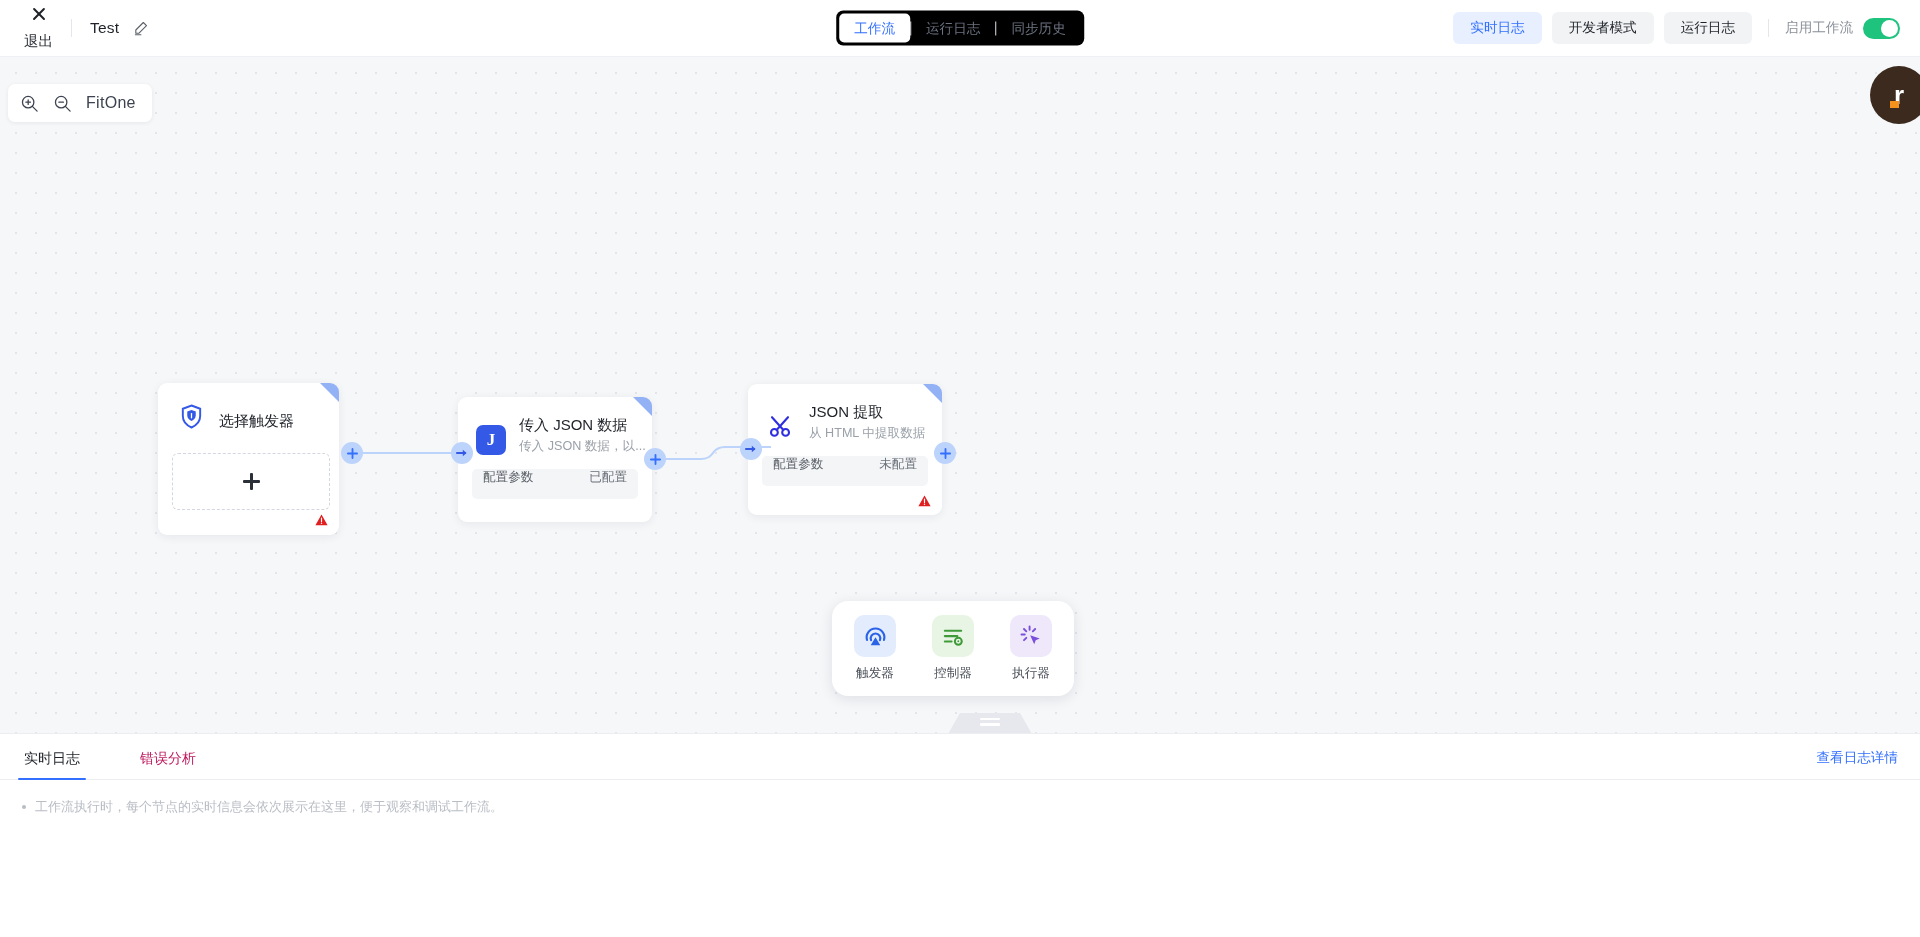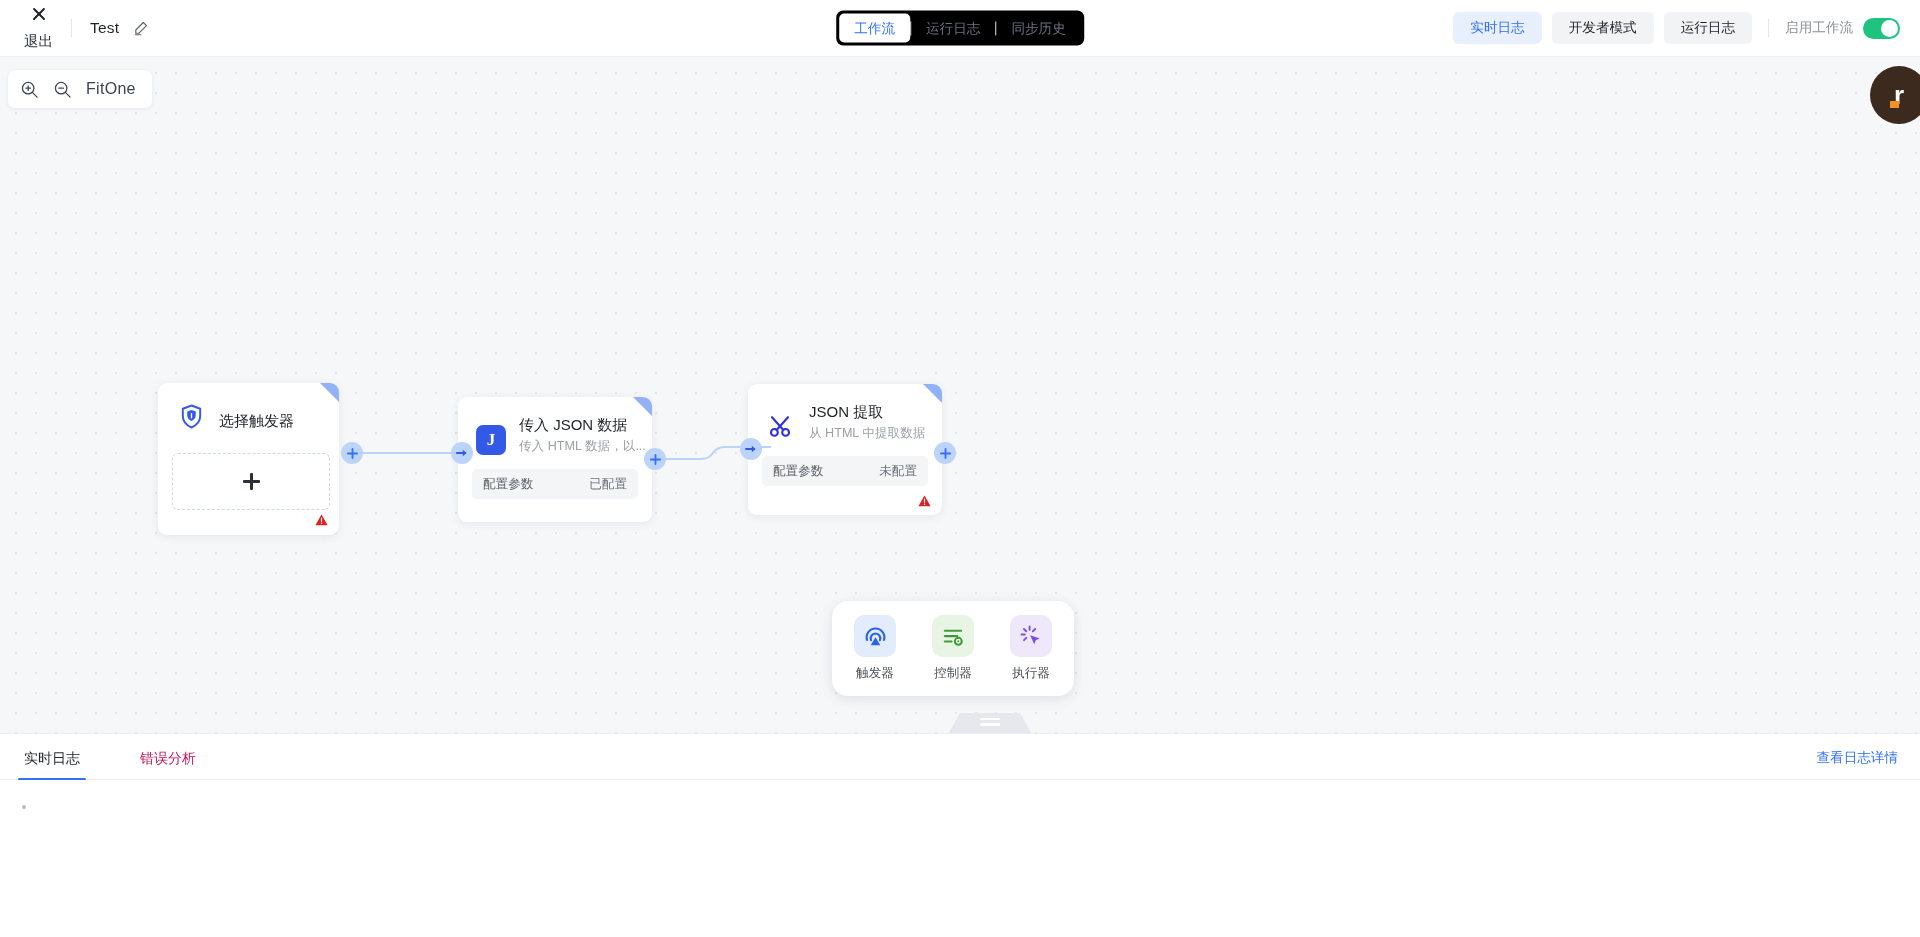--- a/index.html
+++ b/index.html
@@ -64,21 +64,21 @@
   
   .canvas{
     position:absolute; left:0; top:57px; width:1920px; height:676px;
     background:#f6f7f9;
     background-image:radial-gradient(#e3e5ea 1.15px, transparent 1.2px);
     background-size:20px 20px; background-position:6px 6px;
     overflow:hidden;
   }
 
   .zoombar{
-    position:absolute; left:8px; top:13px; height:38px;
+    position:absolute; left:8px; top:27px; height:38px;
     background:#fff; border-radius:7px; display:flex; align-items:center;
     padding:0 16px 0 12px; gap:14px; box-shadow:0 1px 4px rgba(16,24,40,.07);
     z-index:12;
   }
   .zoombar svg{ display:block; cursor:pointer; }
   .fitlabel{ font-size:16px; color:#3d4季; color:#3d4350; letter-spacing:.3px; }
 
   .avatar{
     position:absolute; right:-8px; top:9px; width:58px; height:58px;
     border-radius:50%; background:#3b2a1d; color:#fff;
@@ -102,21 +102,21 @@
   .node-head{ display:flex; align-items:flex-end; padding:18px 16px 0 18px; gap:13px; }
   .node-ico{ width:30px; height:30px; flex:none; display:flex; align-items:center; justify-content:center; }
   .node-ico.sq{ border-radius:7px; background:#3359e6; color:#fff;
     font-size:17px; font-weight:700; font-family:"Liberation Serif",serif; }
   .node-title{ font-size:15px; color:#1f2329; line-height:20px; }
   .node-sub{ font-size:12.6px; color:#9aa0a8; line-height:18px; margin-top:2px;
     white-space:nowrap; overflow:hidden; text-overflow:ellipsis; max-width:150px; }
   .node-body{ padding:14px 14px 16px 14px; }
   .param-row{
     background:#f4f5f7; border-radius:5px; height:30px;
-    display:flex; align-items:center; justify-content:space-between;
+    display:flex; justify-content:space-between;
     padding:0 11px; font-size:12.6px; color:#5b6168;
   }
   .param-val{ color:#6b717a; }
   .dash-box{
     margin:0 auto; width:158px; height:57px; border:1.4px dashed #d3d7de;
     border-radius:6px; display:flex; align-items:center; justify-content:center;
     cursor:pointer;
   }
   .plus-glyph{ position:relative; width:17px; height:17px; }
   .plus-glyph:before,.plus-glyph:after{
@@ -267,21 +267,21 @@
       <circle cx="7" cy="10.1" r=".78" fill="#fff"></circle>
     </svg>
   </div>
 
   <div class="node" style="left:458px; top:340px; width:194px; height:125px;">
     <span class="fold"></span>
     <div class="node-head">
       <span class="node-ico sq">J</span>
       <span>
         <div class="node-title">传入 JSON 数据</div>
-        <div class="node-sub">传入 HTML 数据，以...</div>
+        <div class="node-sub">传入 JSON 数据，以...</div>
       </span>
     </div>
     <div class="node-body">
       <div class="param-row">
         <span>配置参数</span>
         <span class="param-val">已配置</span>
       </div>
     </div>
   </div>
 
@@ -382,14 +382,15 @@
 </div>
 
 <div class="bottom">
   <div class="btabs">
     <div class="btab active">实时日志</div>
     <div class="btab">错误分析</div>
     <div class="blink">查看日志详情</div>
   </div>
   <div class="blog">
     <span class="bdot"></span>
+    <span>工作流执行时，每个节点的实时信息会依次展示在这里，便于观察和调试工作流。</span>
   </div>
 </div>
 
 </body></html>

